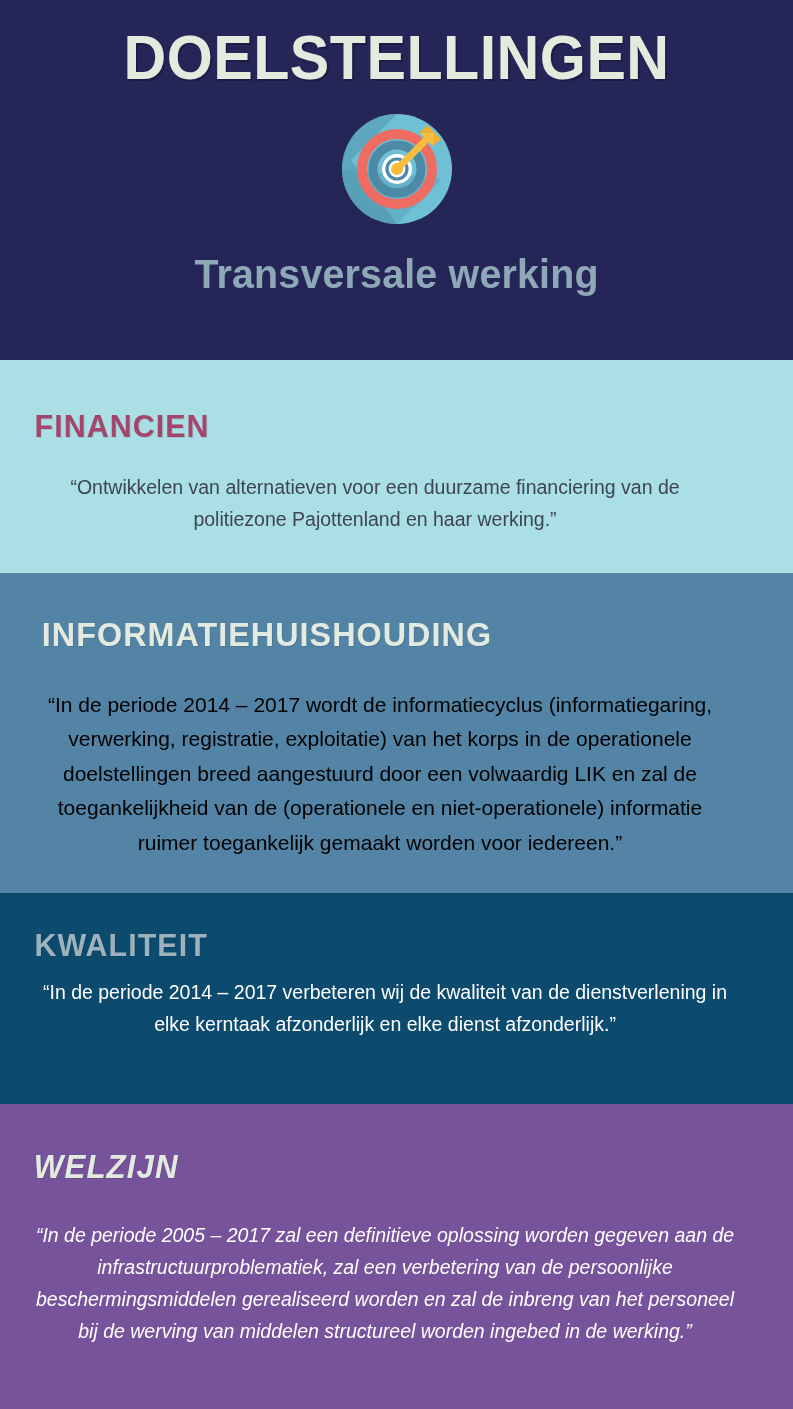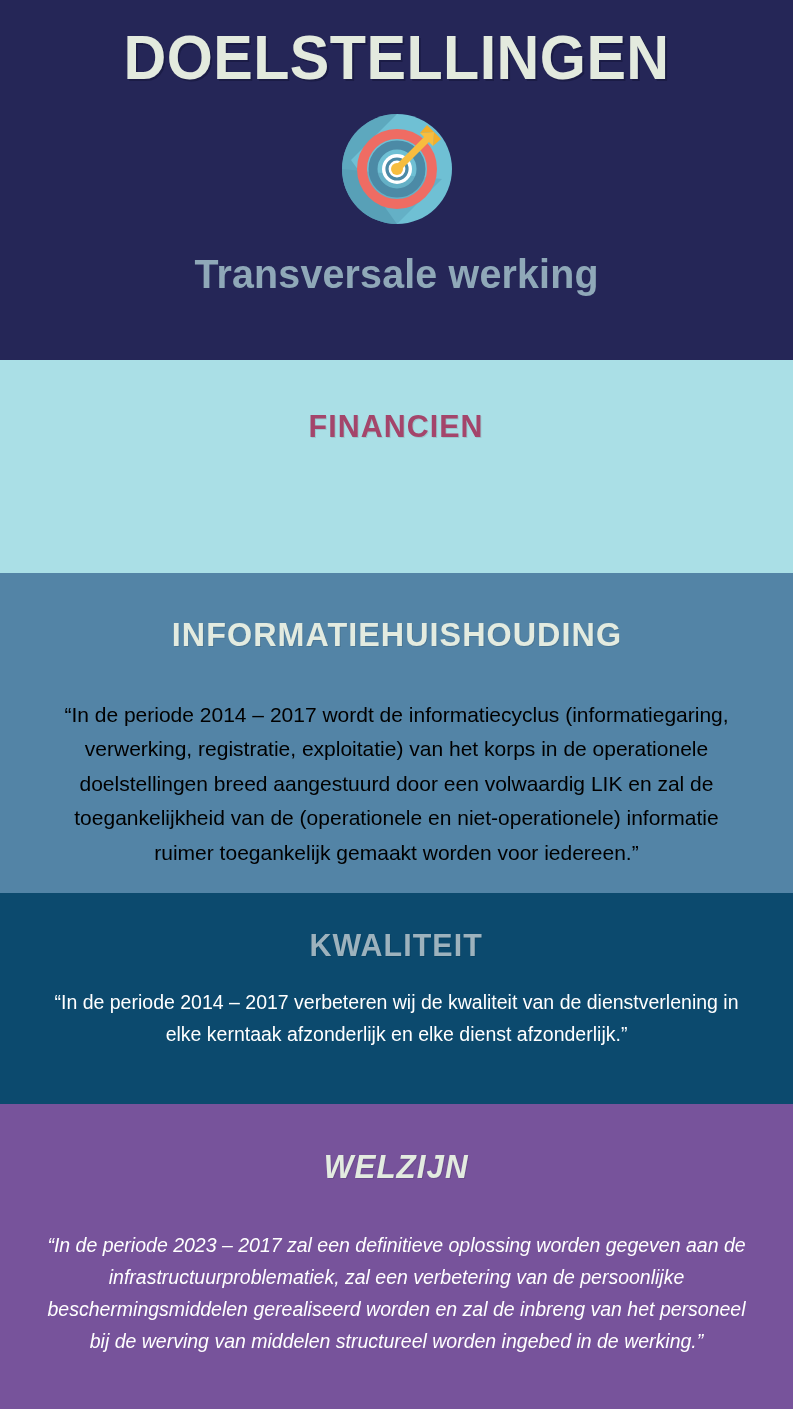--- a/index.html
+++ b/index.html
@@ -51,23 +51,22 @@
     letter-spacing:0.2px;
     transform:scaleX(0.96);
     white-space:nowrap;
   }
 
   
   .section {
     width:793px;
     display:flex;
     flex-direction:column;
-    align-items:center;
+    align-items:flex-start;
     padding:0 30px;
-    gap:10px;
   }
   .section-heading {
     font-weight:bold;
     letter-spacing:1.1px;
     text-align:center;
     transform:scaleX(0.95);
     text-shadow:1px 1px 0 rgba(0,0,0,0.10);
     white-space:nowrap;
   }
   .section-body {
@@ -183,30 +182,31 @@
         <path d="M93 19 L86 12 L79 20 Z" fill="#f3ae2a"></path>
         <path d="M93 19 L100 26 L92 33 Z" fill="#f3ae2a"></path>
       </svg>
     </div>
 
     <div class="subtitle">Transversale werking</div>
   </div>
 
   <div class="section sec-financien">
     <div class="section-heading">FINANCIEN</div>
+    <div class="section-body">“Ontwikkelen van alternatieven voor een duurzame financiering van de politiezone Pajottenland en haar werking.”</div>
   </div>
 
   <div class="section sec-informatie">
     <div class="section-heading">INFORMATIEHUISHOUDING</div>
     <div class="section-body">“In de periode 2014 – 2017 wordt de informatiecyclus (informatiegaring, verwerking, registratie, exploitatie) van het korps in de operationele doelstellingen breed aangestuurd door een volwaardig LIK en zal de toegankelijkheid van de (operationele en niet-operationele) informatie ruimer toegankelijk gemaakt worden voor iedereen.”</div>
   </div>
 
   <div class="section sec-kwaliteit">
     <div class="section-heading">KWALITEIT</div>
     <div class="section-body">“In de periode 2014 – 2017 verbeteren wij de kwaliteit van de dienstverlening in elke kerntaak afzonderlijk en elke dienst afzonderlijk.”</div>
   </div>
 
   <div class="section sec-welzijn">
     <div class="section-heading">WELZIJN</div>
-    <div class="section-body">“In de periode 2023 – 2017 zal een definitieve oplossing worden gegeven aan de infrastructuurproblematiek, zal een verbetering van de persoonlijke beschermingsmiddelen gerealiseerd worden en zal de inbreng van het personeel bij de werving van middelen structureel worden ingebed in de werking.”</div>
+    <div class="section-body">“In de periode 2005 – 2017 zal een definitieve oplossing worden gegeven aan de infrastructuurproblematiek, zal een verbetering van de persoonlijke beschermingsmiddelen gerealiseerd worden en zal de inbreng van het personeel bij de werving van middelen structureel worden ingebed in de werking.”</div>
   </div>
 
 </div>
 
 </body></html>

